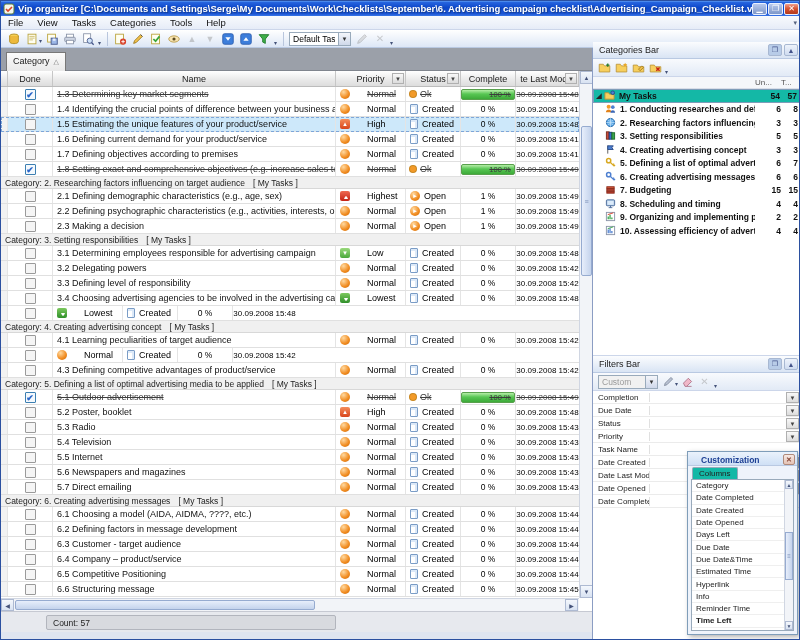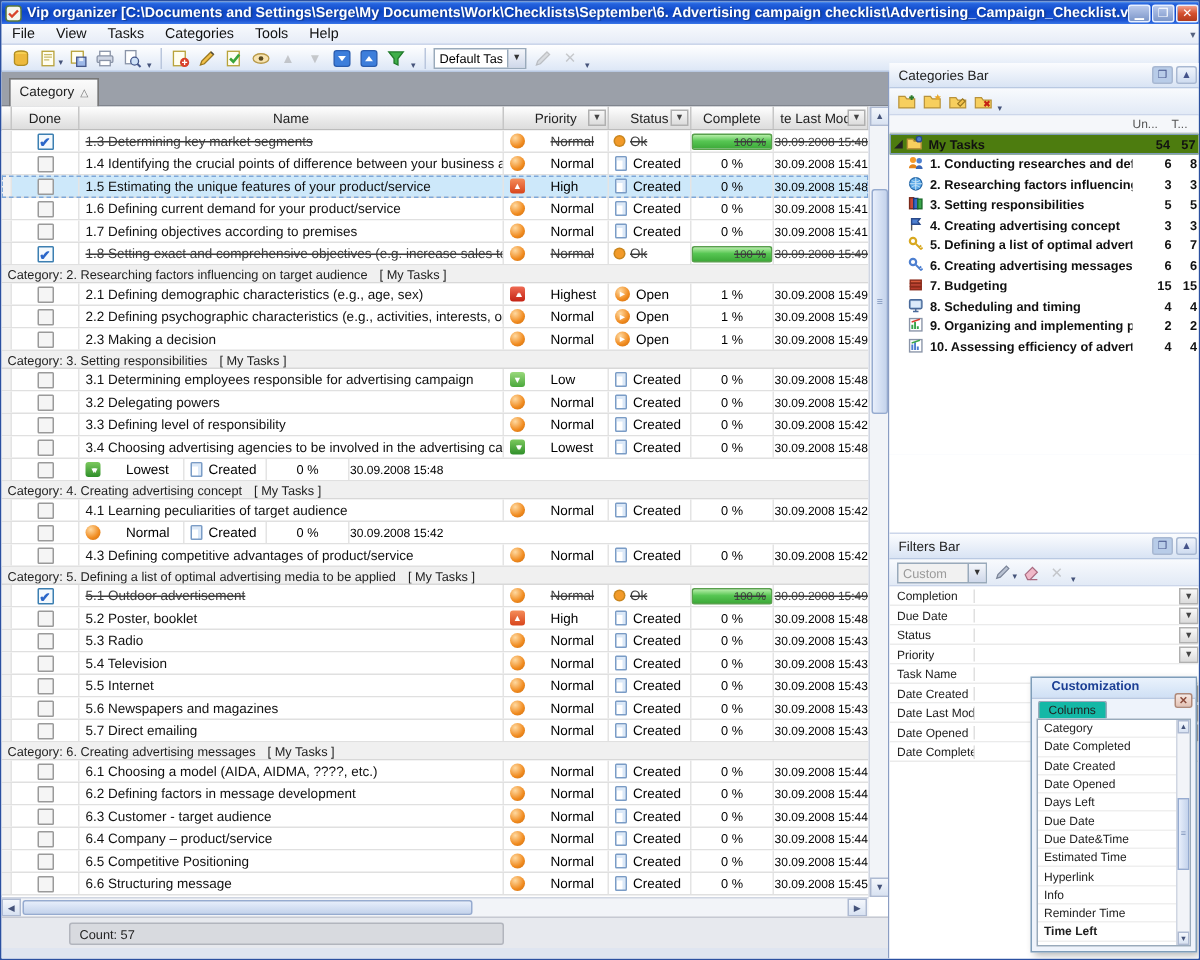--- a/index.html
+++ b/index.html
@@ -89,32 +89,32 @@
   .treehead{height:12px;background:#f5f7fa;border-bottom:1px solid #d9dee8;display:flex;font-size:8px;color:#555;align-items:center;}
   .treehead .sp{flex:1;}
   .thu{width:26px;}.tht{width:20px;}
   .tree{background:#fff;height:214px;overflow:hidden;}
   .titem{height:13.5px;display:flex;align-items:center;font-size:8.5px;font-weight:bold;color:#111;white-space:nowrap;overflow:hidden;}
   .titem .exp{width:10px;font-size:7px;color:#222;text-align:center;flex:none;}
   .titem .ticon{width:12px;height:12px;margin-right:3px;flex:none;display:inline-flex;}
   .titem .ticon svg{width:11px;height:11px;}
   .titem .lbl{flex:1;overflow:hidden;}
   .titem .nu{width:26px;text-align:right;}.titem .nt{width:20px;text-align:right;padding-right:3px;}
-  .titem.root{border:1px solid #7f9db9;background:#4d7c0f;}
+  .titem.root{border:1px solid #7f9db9;background:#14b8a6;}
   .titem.child{padding-left:12px;}
   .catsgap{background:#fff;height:53px;border-bottom:1px solid #ccd6ea;}
   
   .frow{height:13px;display:flex;align-items:center;background:#fff;border-bottom:1px solid #ebebeb;position:relative;}
   .frow .flbl{width:57px;padding-left:5px;font-size:8px;color:#222;border-right:1px solid #e0e0e0;white-space:nowrap;overflow:hidden;}
   .fdd{position:absolute;right:2px;top:1px;width:13px;height:11px;background:linear-gradient(#f8f8f8,#dcdcdc);border:1px solid #b0b0b0;font-size:6px;color:#444;display:flex;align-items:center;justify-content:center;}
   .filterfill{background:#fff;flex:1;}
   .filterspanel{display:flex;flex-direction:column;height:299px;}
   
   .popup{position:absolute;left:686px;top:450px;width:111px;height:184px;background:#eef3fb;border:1px solid #7f9db9;box-shadow:2px 2px 5px rgba(0,0,0,.3);}
-  .ptitle{height:14px;background:linear-gradient(#eaf2fc,#cfe0f5);border-bottom:1px solid #b9c9e2;display:flex;align-items:flex-start;padding:0 2px 0 13px;font-size:8.5px;font-weight:bold;color:#1c3f94;flex-direction:column;}
+  .ptitle{height:14px;background:linear-gradient(#eaf2fc,#cfe0f5);border-bottom:1px solid #b9c9e2;display:flex;align-items:flex-end;padding:0 2px 0 13px;font-size:8.5px;font-weight:bold;color:#1c3f94;}
   .pclose{margin-left:auto;width:12px;height:11px;border:1px solid #b08a7a;border-radius:2px;background:linear-gradient(#f6e9e4,#e4c2b4);color:#8a4a3a;font-size:7px;display:flex;align-items:center;justify-content:center;}
   .ptabrow{height:13px;padding-left:4px;display:flex;align-items:flex-end;}
   .ptab{height:12px;background:#14b8a6;border:1px solid #9ab;border-bottom:none;border-radius:2px 2px 0 0;font-size:8px;color:#222;padding:1px 6px 0 6px;}
   .plist{position:absolute;left:3px;right:3px;top:27px;bottom:3px;background:#fff;border:1px solid #9ab;overflow:hidden;}
   .pitem{height:12.3px;border-bottom:1px solid #efefef;font-size:8px;color:#222;display:flex;align-items:center;padding-left:4px;white-space:nowrap;}
   .pscroll{position:absolute;right:0;top:0;bottom:0;width:9px;background:#f2f4f8;border-left:1px solid #d0d6e2;}
   .psbtn{position:absolute;left:0;width:8px;height:9px;font-size:5px;color:#45537a;background:linear-gradient(#f4f7fc,#d8e2f2);border:1px solid #aebad2;display:flex;align-items:center;justify-content:center;}
   .psthumb{position:absolute;left:0;top:52px;width:8px;height:48px;background:linear-gradient(90deg,#e7eefb,#c4d3ec);border:1px solid #96abd0;font-size:6px;color:#7c91b8;display:flex;align-items:center;justify-content:center;}
 </style>
 </head>

